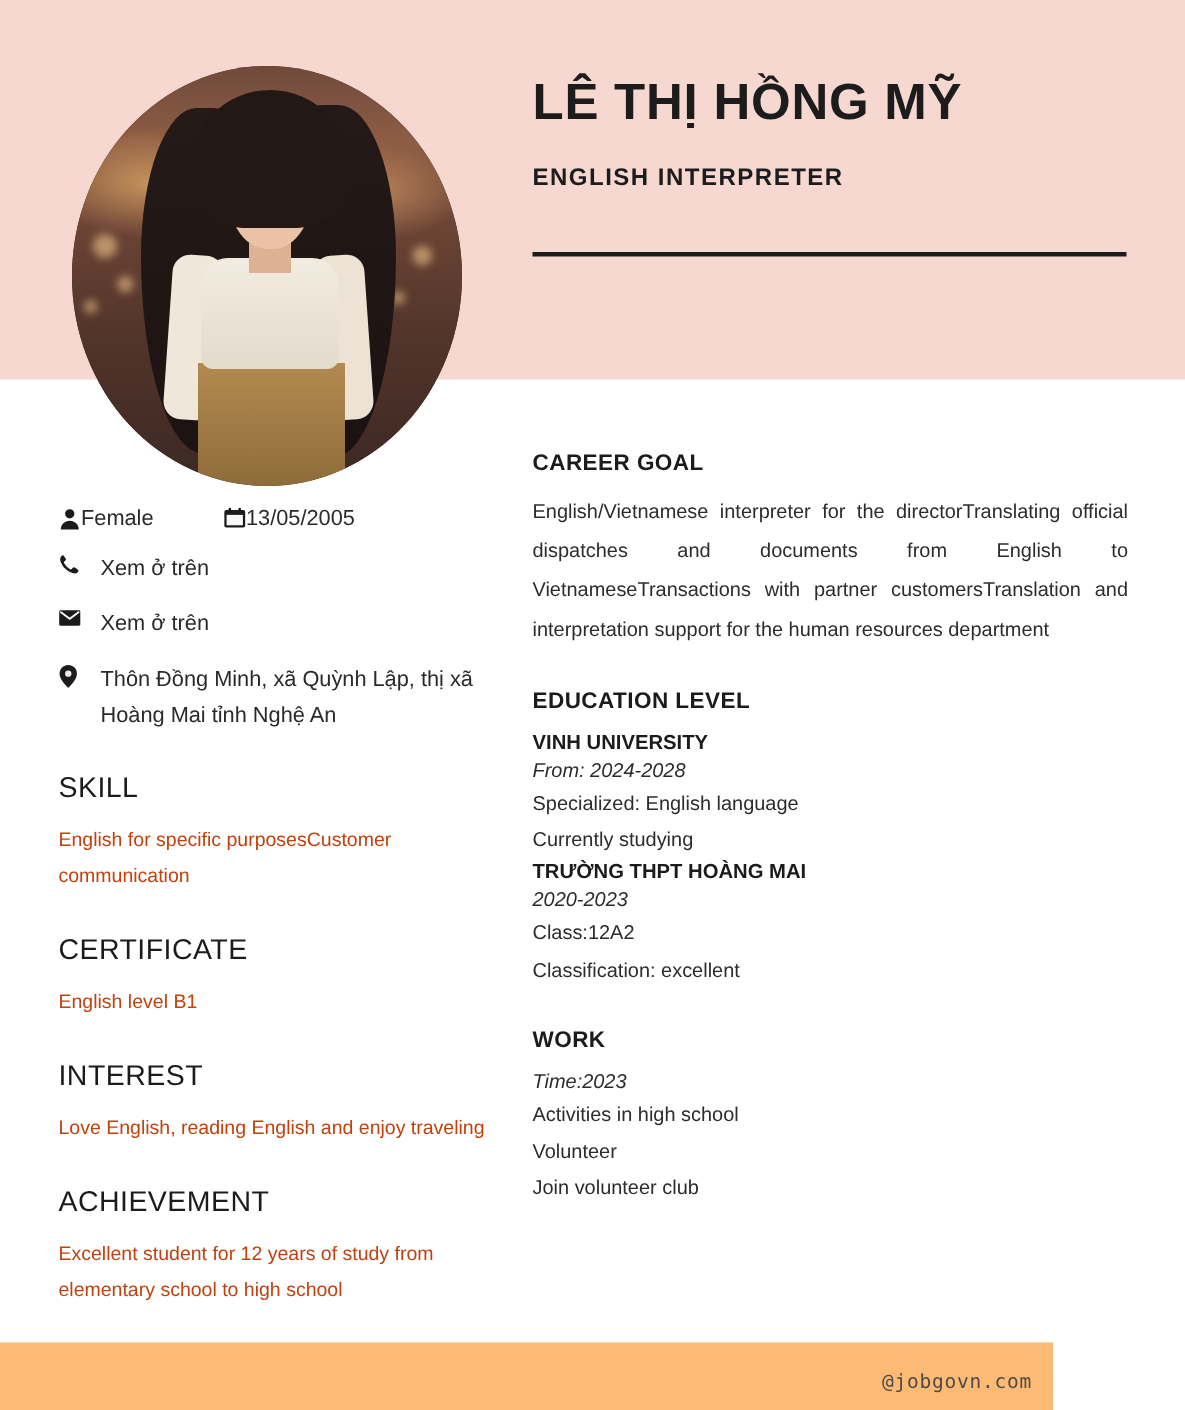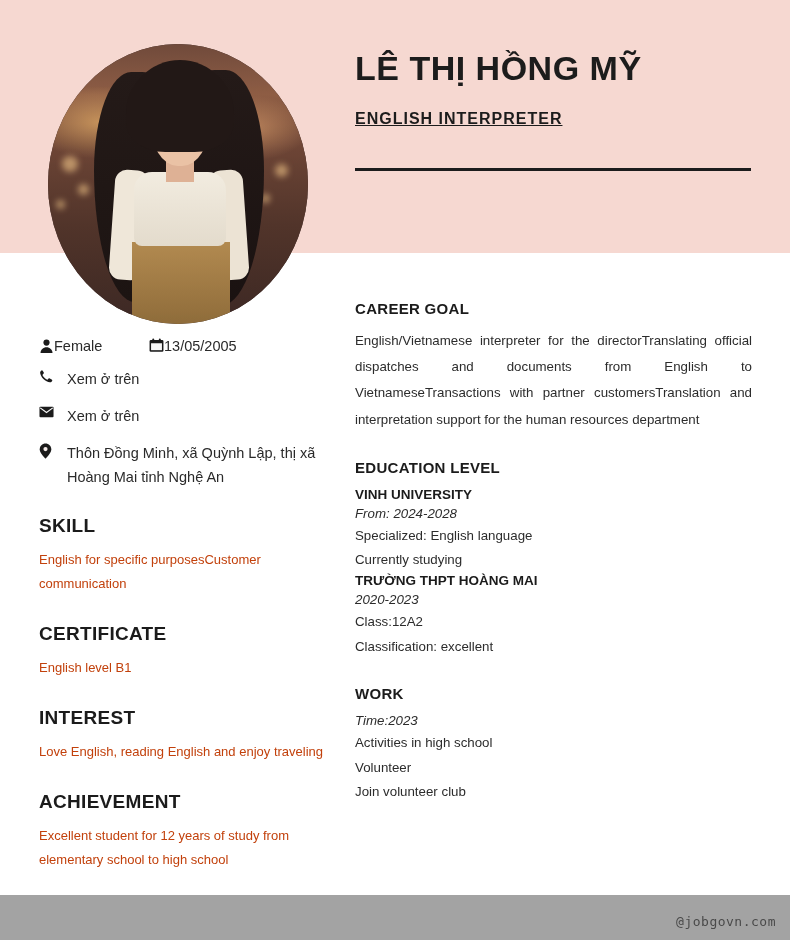--- a/index.html
+++ b/index.html
@@ -26,23 +26,23 @@
     position: absolute;
     left: 0; top: 0;
     width: 790px;
     height: 253px;
     background: #f6d8d1;
   }
   
   .bottom-band {
     position: absolute;
     left: 0; bottom: 0;
-    width: 790px;
+    width: 702px;
     height: 45px;
-    background: #a3a3a3;
+    background: #fdba74;
   }
   .watermark {
     position: absolute;
     right: 14px;
     bottom: 11px;
     font-family: "DejaVu Sans Mono", monospace;
     font-size: 13px;
     color: #4a4a4a;
     letter-spacing: 0.5px;
   }
@@ -149,21 +149,20 @@
     color: #1c1c1c;
     margin: 0;
     line-height: 1.2;
   }
   .role {
     margin: 21px 0 0 0;
     font-size: 16px;
     font-weight: bold;
     letter-spacing: 1px;
     color: #1c1c1c;
-    text-decoration: underline;
   }
   .rule {
     position: absolute;
     left: 355px;
     top: 168px;
     width: 396px;
     height: 3px;
     background: #1c1c1c;
   }
   
@@ -198,21 +197,21 @@
   }
   .info-pair .half {
     display: flex;
     align-items: flex-start;
     font-size: 14.5px;
     color: #2a2a2a;
   }
   .info-pair .half.first { width: 110px; }
   .sec-title {
     font-size: 19px;
-    font-weight: bold;
+    font-weight: normal;
     letter-spacing: 0.3px;
     color: #1b1b1b;
     margin: 26px 0 11px 0;
   }
   .sec-body {
     font-size: 13px;
     line-height: 1.9;
     color: #c2410c;
   }
   

